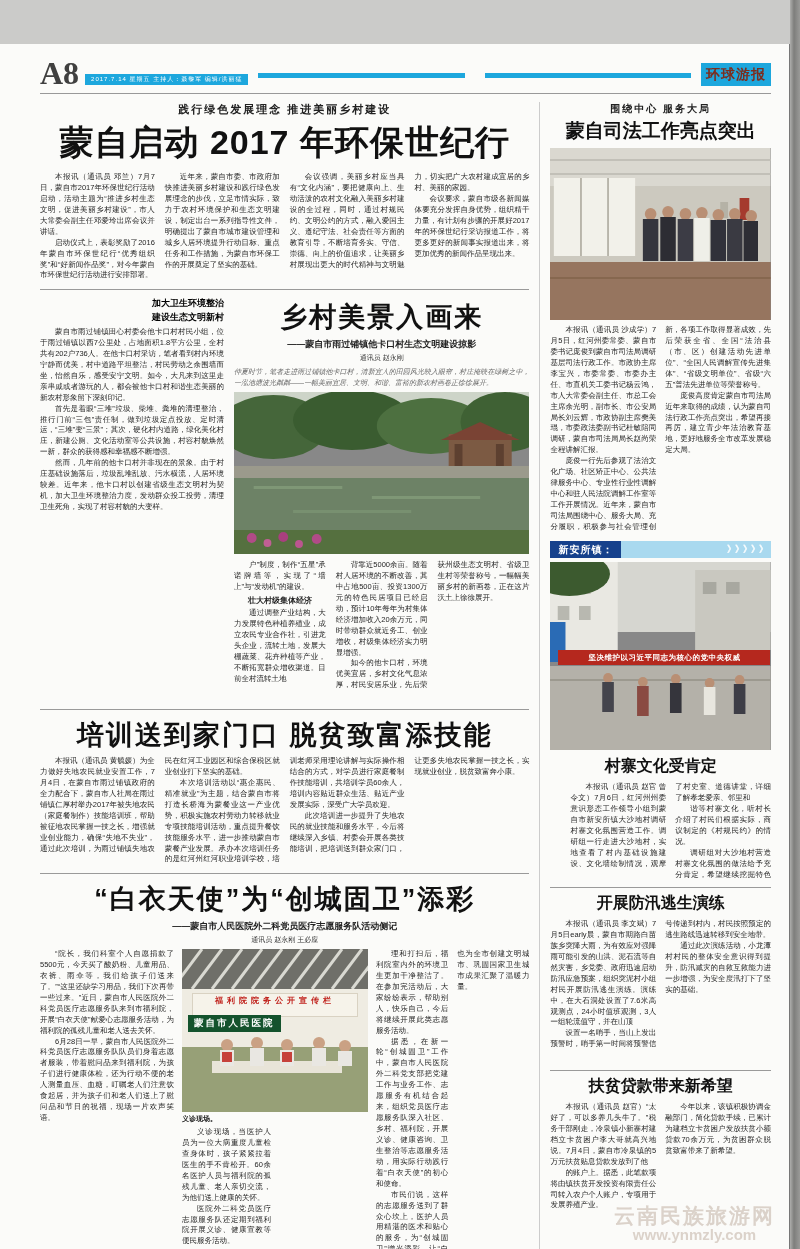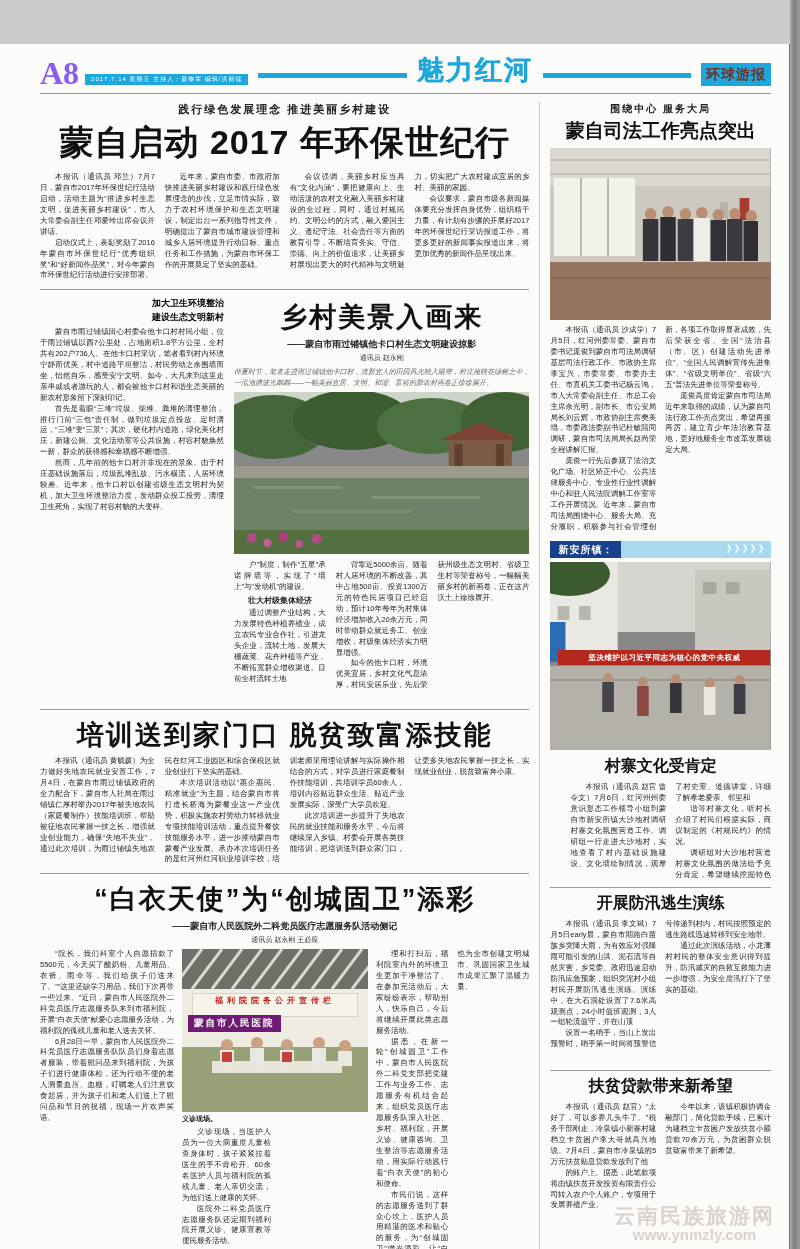--- a/index.html
+++ b/index.html
@@ -7,21 +7,21 @@
               font-family:"Liberation Sans","DejaVu Sans",sans-serif; }
   .scan-top { position:absolute; top:0; left:0; width:800px; height:44px; background:#cbcbc9; }
   .scan-edge { position:absolute; top:0; right:0; width:10px; height:1249px;
                background:linear-gradient(90deg,#aeaeac,#7e7e7c 40%,#9a9a98); }
   .page { position:absolute; top:44px; left:0; width:790px; height:1205px; background:#fbfbf9;
           border-right:1px solid #777; padding:10px 18px 0 40px; }
 
   
   .masthead { display:flex; align-items:flex-end; height:34px; }
   .edition { font-family:"Liberation Serif","DejaVu Serif",serif; font-size:32px; font-weight:bold;
-             color:#8b5cf6; line-height:0.9; }
+             color:#404040; line-height:0.9; }
   .date-strip { background:#1da7dd; color:#fff; font-size:6px; line-height:11px; height:11px;
                 padding:0 6px; margin:0 0 3px 6px; white-space:nowrap; letter-spacing:1px; }
   .mast-bar { flex:1; height:5px; background:#1da7dd; margin:0 10px 10px 10px; }
   .section-title { color:#1da7dd; font-size:27px; font-weight:900; letter-spacing:2px;
                    margin-bottom:0px; text-shadow:0.5px 0 #1da7dd; }
   .paper-box { background:#1da7dd; color:#7c2d1e; font-size:14px; font-weight:900;
                padding:3px 5px 2px; margin-bottom:2px; letter-spacing:1px; }
   .head-rule { border-top:1px solid #999; margin-top:5px; }
 
   
@@ -57,21 +57,21 @@
   .ph-village { height:162px; margin:2px 0 6px; }
   .ph-justice { height:172px; margin:3px 0 5px; }
   .ph-street  { height:188px; margin:4px 0 6px; }
   .ph-hospital{ height:163px; }
   .ov { position:absolute; color:#fff; white-space:nowrap; }
   .street-banner { left:8px; top:88px; width:212px; background:#b5281e; font-size:7.5px;
                    font-weight:bold; text-align:center; line-height:15px; height:15px; letter-spacing:0.5px;}
   .hosp-sign { left:10px; top:44px; width:166px; background:#f6f3ea; color:#c0231d; font-size:8px;
                font-weight:bold; text-align:center; letter-spacing:4px; line-height:13px; height:24px;
                border:1px solid #d9d2c2; }
-  .hosp-red  { left:6px; top:66px; background:#701a75; font-size:9.5px; font-weight:bold;
+  .hosp-red  { left:6px; top:66px; background:#14532d; font-size:9.5px; font-weight:bold;
                padding:2px 6px; letter-spacing:2px; }
   .caption { font-size:7px; font-weight:bold; color:#222; margin:2px 0 3px; }
 
   
   .village { display:flex; margin-top:2px; }
   .v-side { width:184px; margin-right:10px; }
   .v-side .shead { text-align:right; font-size:9px; font-weight:bold; margin-bottom:1px; }
   .v-side .bodytext { margin-top:3px; height:362px; overflow:hidden; }
   .v-main { flex:1; }
 
@@ -104,21 +104,20 @@
 
 <div class="scan-top"></div>
 <div class="scan-edge"></div>
 
 <div class="page">
 
   <div class="masthead">
     <div class="edition">A8</div>
     <div class="date-strip">2017.7.14 星期五  主持人：聂黎军  编辑/洪丽猛</div>
     <div class="mast-bar"></div>
-    <div class="section-title">魅力红河</div>
     <div class="mast-bar"></div>
     <div class="paper-box">环球游报</div>
   </div>
   <div class="head-rule"></div>
 
   <div class="content">
 
     <div class="left-area">
 
       <div>

